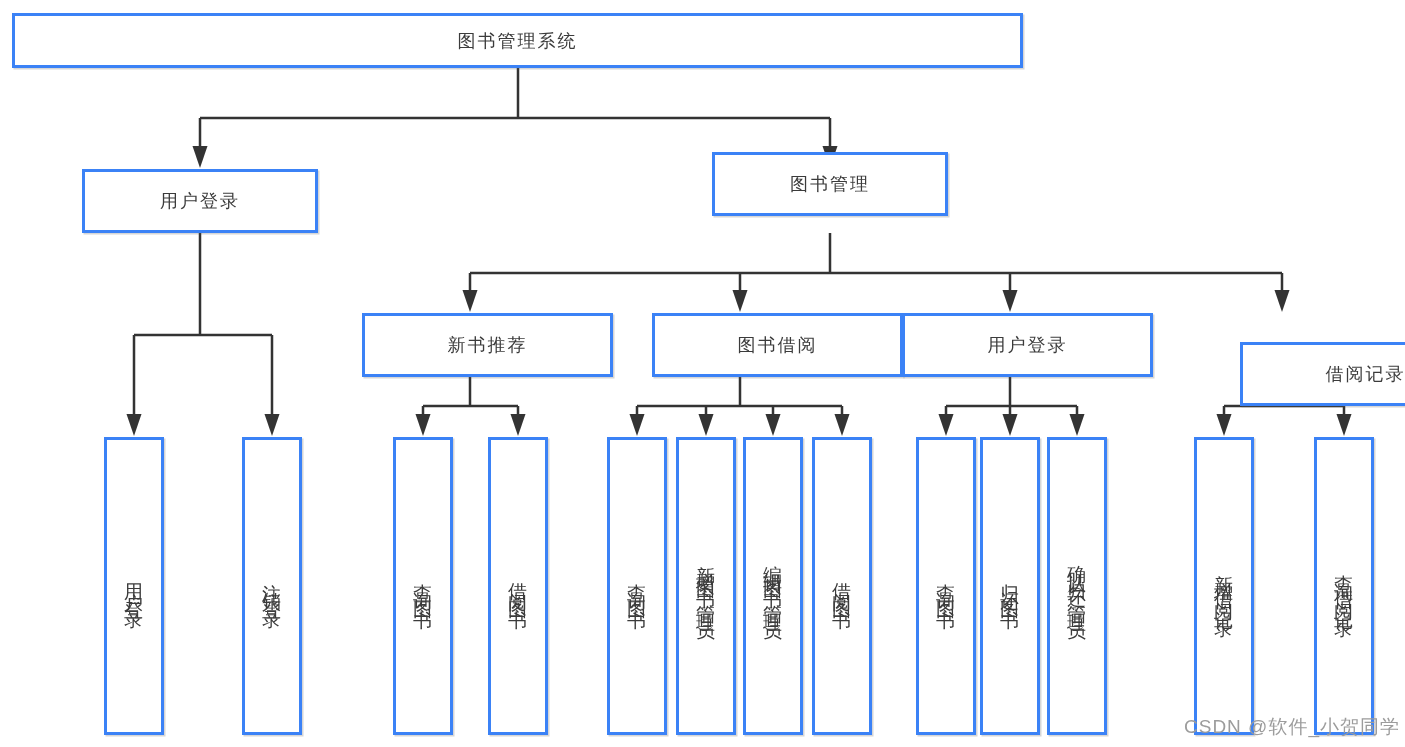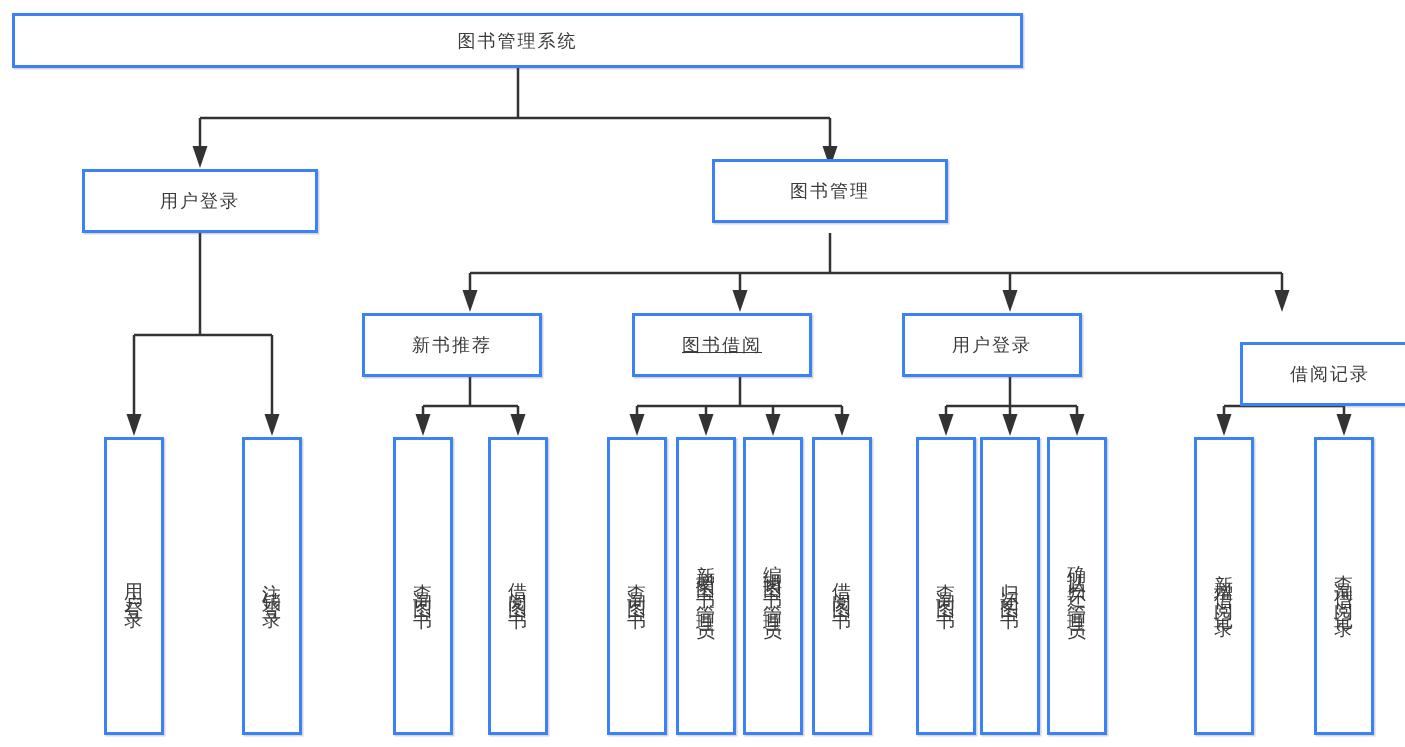--- a/index.html
+++ b/index.html
@@ -12,24 +12,24 @@
   .node {
     position:absolute; box-sizing:border-box; z-index:2;
     background:#ffffff; border:3px solid #3b82f6;
     display:flex; align-items:center; justify-content:center;
     color:#3b3b3b;
     box-shadow:1.5px 1.5px 0 rgba(90,90,90,0.25);
   }
   .h-node { height:64px; font-size:18px; letter-spacing:2px; }
   .top-node { left:12px; top:13px; width:1011px; height:55px; font-size:18px; letter-spacing:2px; }
   .l2-login { left:82px;  top:169px; width:236px; }
-  .l2-mgmt  { left:712px; top:159px; width:236px; }
-  .l3 { top:313px; width:180px; }
+  .l2-mgmt  { left:712px; top:152px; width:236px; }
+  .l3 { top:313px; width:251px; }
   .l3-rec    { left:362px;  }
-  .l3-borrow { left:632px;text-decoration:underline;  }
+  .l3-borrow { left:652px;  }
   .l3-cur    { left:902px;  }
   .l3-log    { left:1240px;margin-top:29px; }
   .leaf {
     top:437px; width:60px; height:298px;
     writing-mode:vertical-rl; text-orientation:mixed;
     font-size:19px; letter-spacing:9px; line-height:1;
   }
   .lf-user-login { left:104px; }
   .lf-logout     { left:242px; }
   .lf-nr-query   { left:393px; }
@@ -126,13 +126,14 @@
   <div class="node leaf lf-bb-edit">编辑图书（管理员）</div>
   <div class="node leaf lf-bb-borrow">借阅图书</div>
 
   <div class="node leaf lf-cb-query">查询图书</div>
   <div class="node leaf lf-cb-return">归还图书</div>
   <div class="node leaf lf-cb-confirm">确认归还（管理员）</div>
 
   <div class="node leaf lf-br-add">新增借阅记录</div>
   <div class="node leaf lf-br-query">查询借阅记录</div>
 
+  <div id="watermark">CSDN @软件_小贺同学</div>
 </div>
 
 </body></html>

